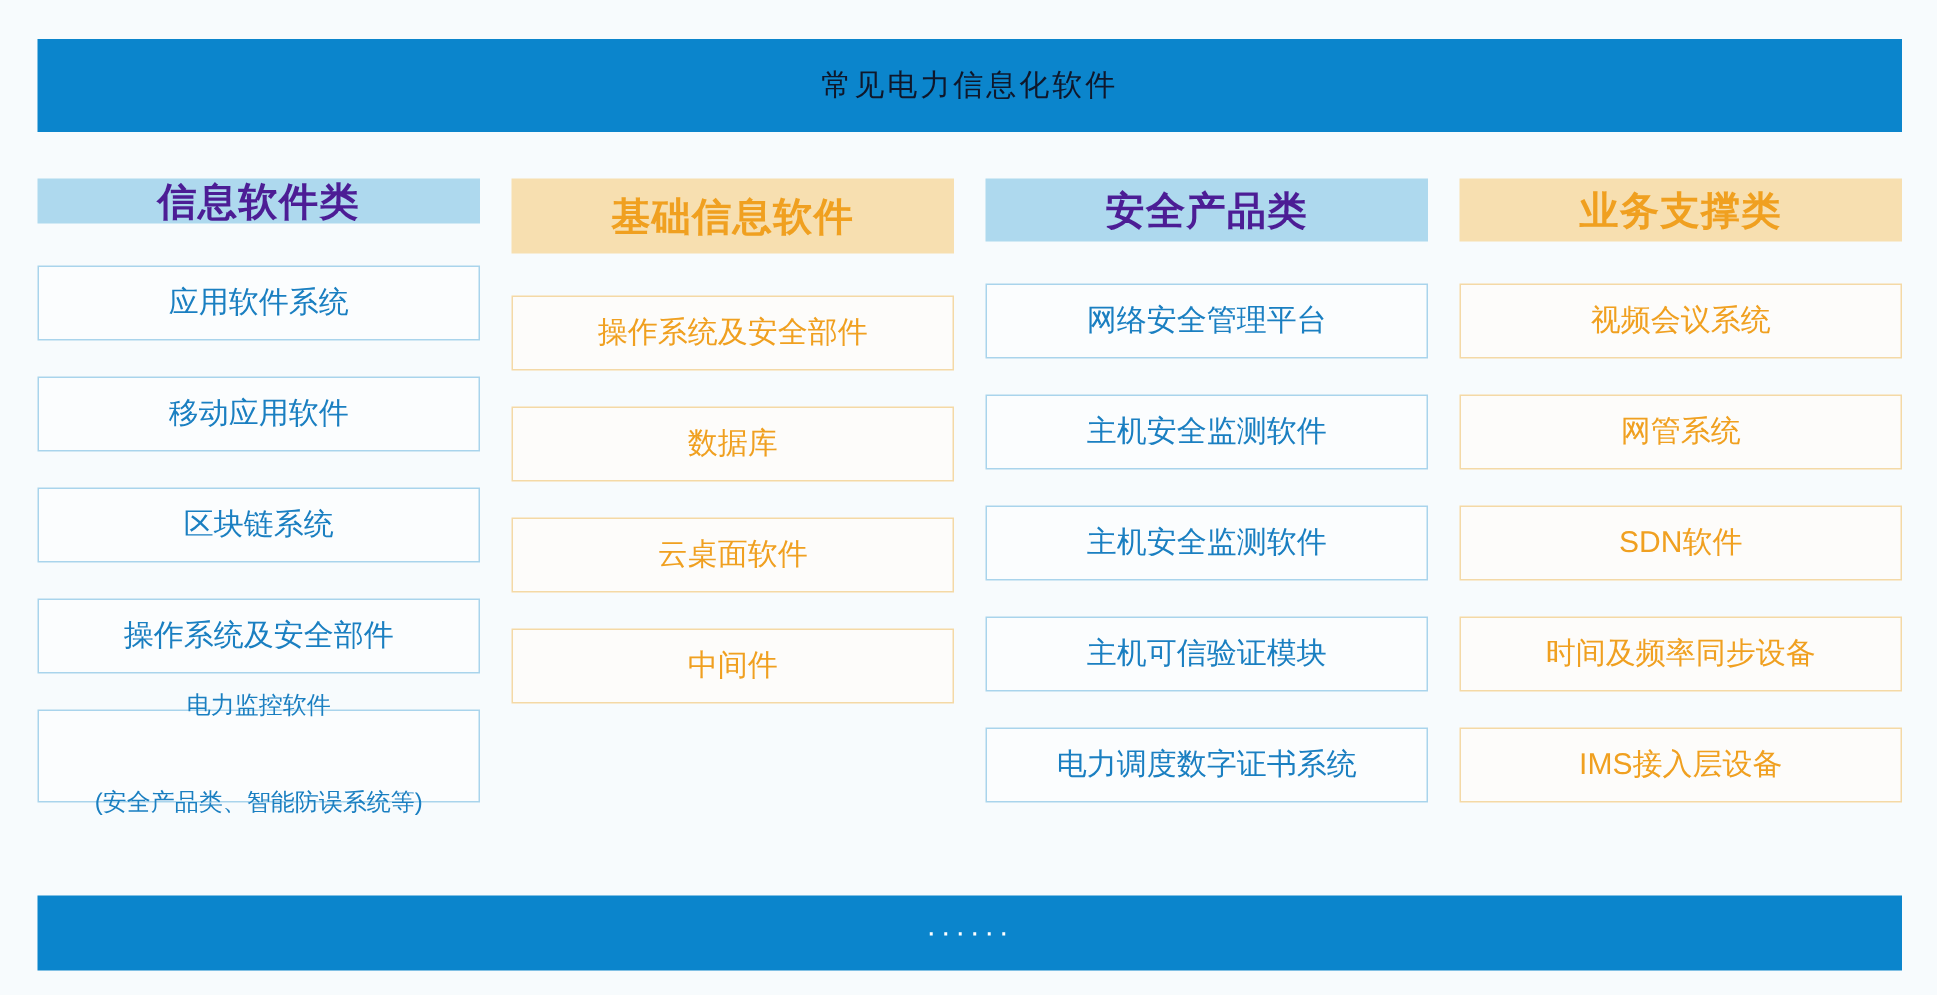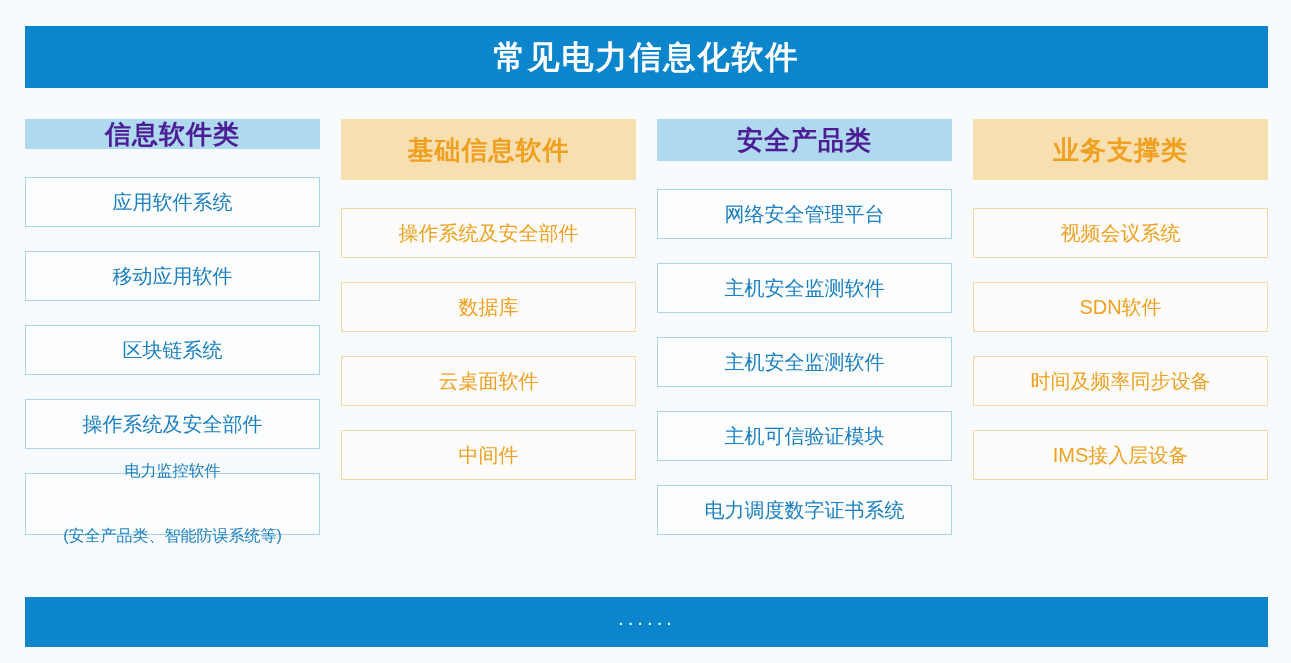--- a/index.html
+++ b/index.html
@@ -27,23 +27,23 @@
     top: 26px;
     width: 1243px;
     height: 62px;
     background: #0b85cc;
     display: flex;
     align-items: center;
     justify-content: center;
     box-sizing: border-box;
   }
   .title-bar .title-text {
-    color: #ffffff;
-    font-size: 32px;
-    font-weight: bold;
+    color: #0f172a;
+    font-size: 20px;
+    font-weight: normal;
     letter-spacing: 2px;
     line-height: 1;
   }
 
   
   .columns {
     position: absolute;
     left: 25px;
     top: 119px;
     width: 1243px;
@@ -52,21 +52,21 @@
     justify-content: space-between;
   }
   .column {
     width: 295px;
     display: flex;
     flex-direction: column;
     align-items: stretch;
   }
 
   .col-header {
-    height: 61px;
+    height: 50px;
     display: flex;
     align-items: center;
     justify-content: center;
     box-sizing: border-box;
     margin-bottom: 28px;
   }
   .col-header .col-header-text {
     font-size: 26px;
     font-weight: bold;
     letter-spacing: 1px;
@@ -226,20 +226,23 @@
       </div>
       <div class="column">
         <div class="col-header theme-orange">
           <span class="col-header-text">业务支撑类</span>
         </div>
         <div class="items">
           <div class="item theme-orange">
             <span class="item-text">视频会议系统</span>
           </div>
           <div class="item theme-orange">
+            <span class="item-text">网管系统</span>
+          </div>
+          <div class="item theme-orange">
             <span class="item-text">SDN软件</span>
           </div>
           <div class="item theme-orange">
             <span class="item-text">时间及频率同步设备</span>
           </div>
           <div class="item theme-orange">
             <span class="item-text">IMS接入层设备</span>
           </div>
         </div>
       </div>

